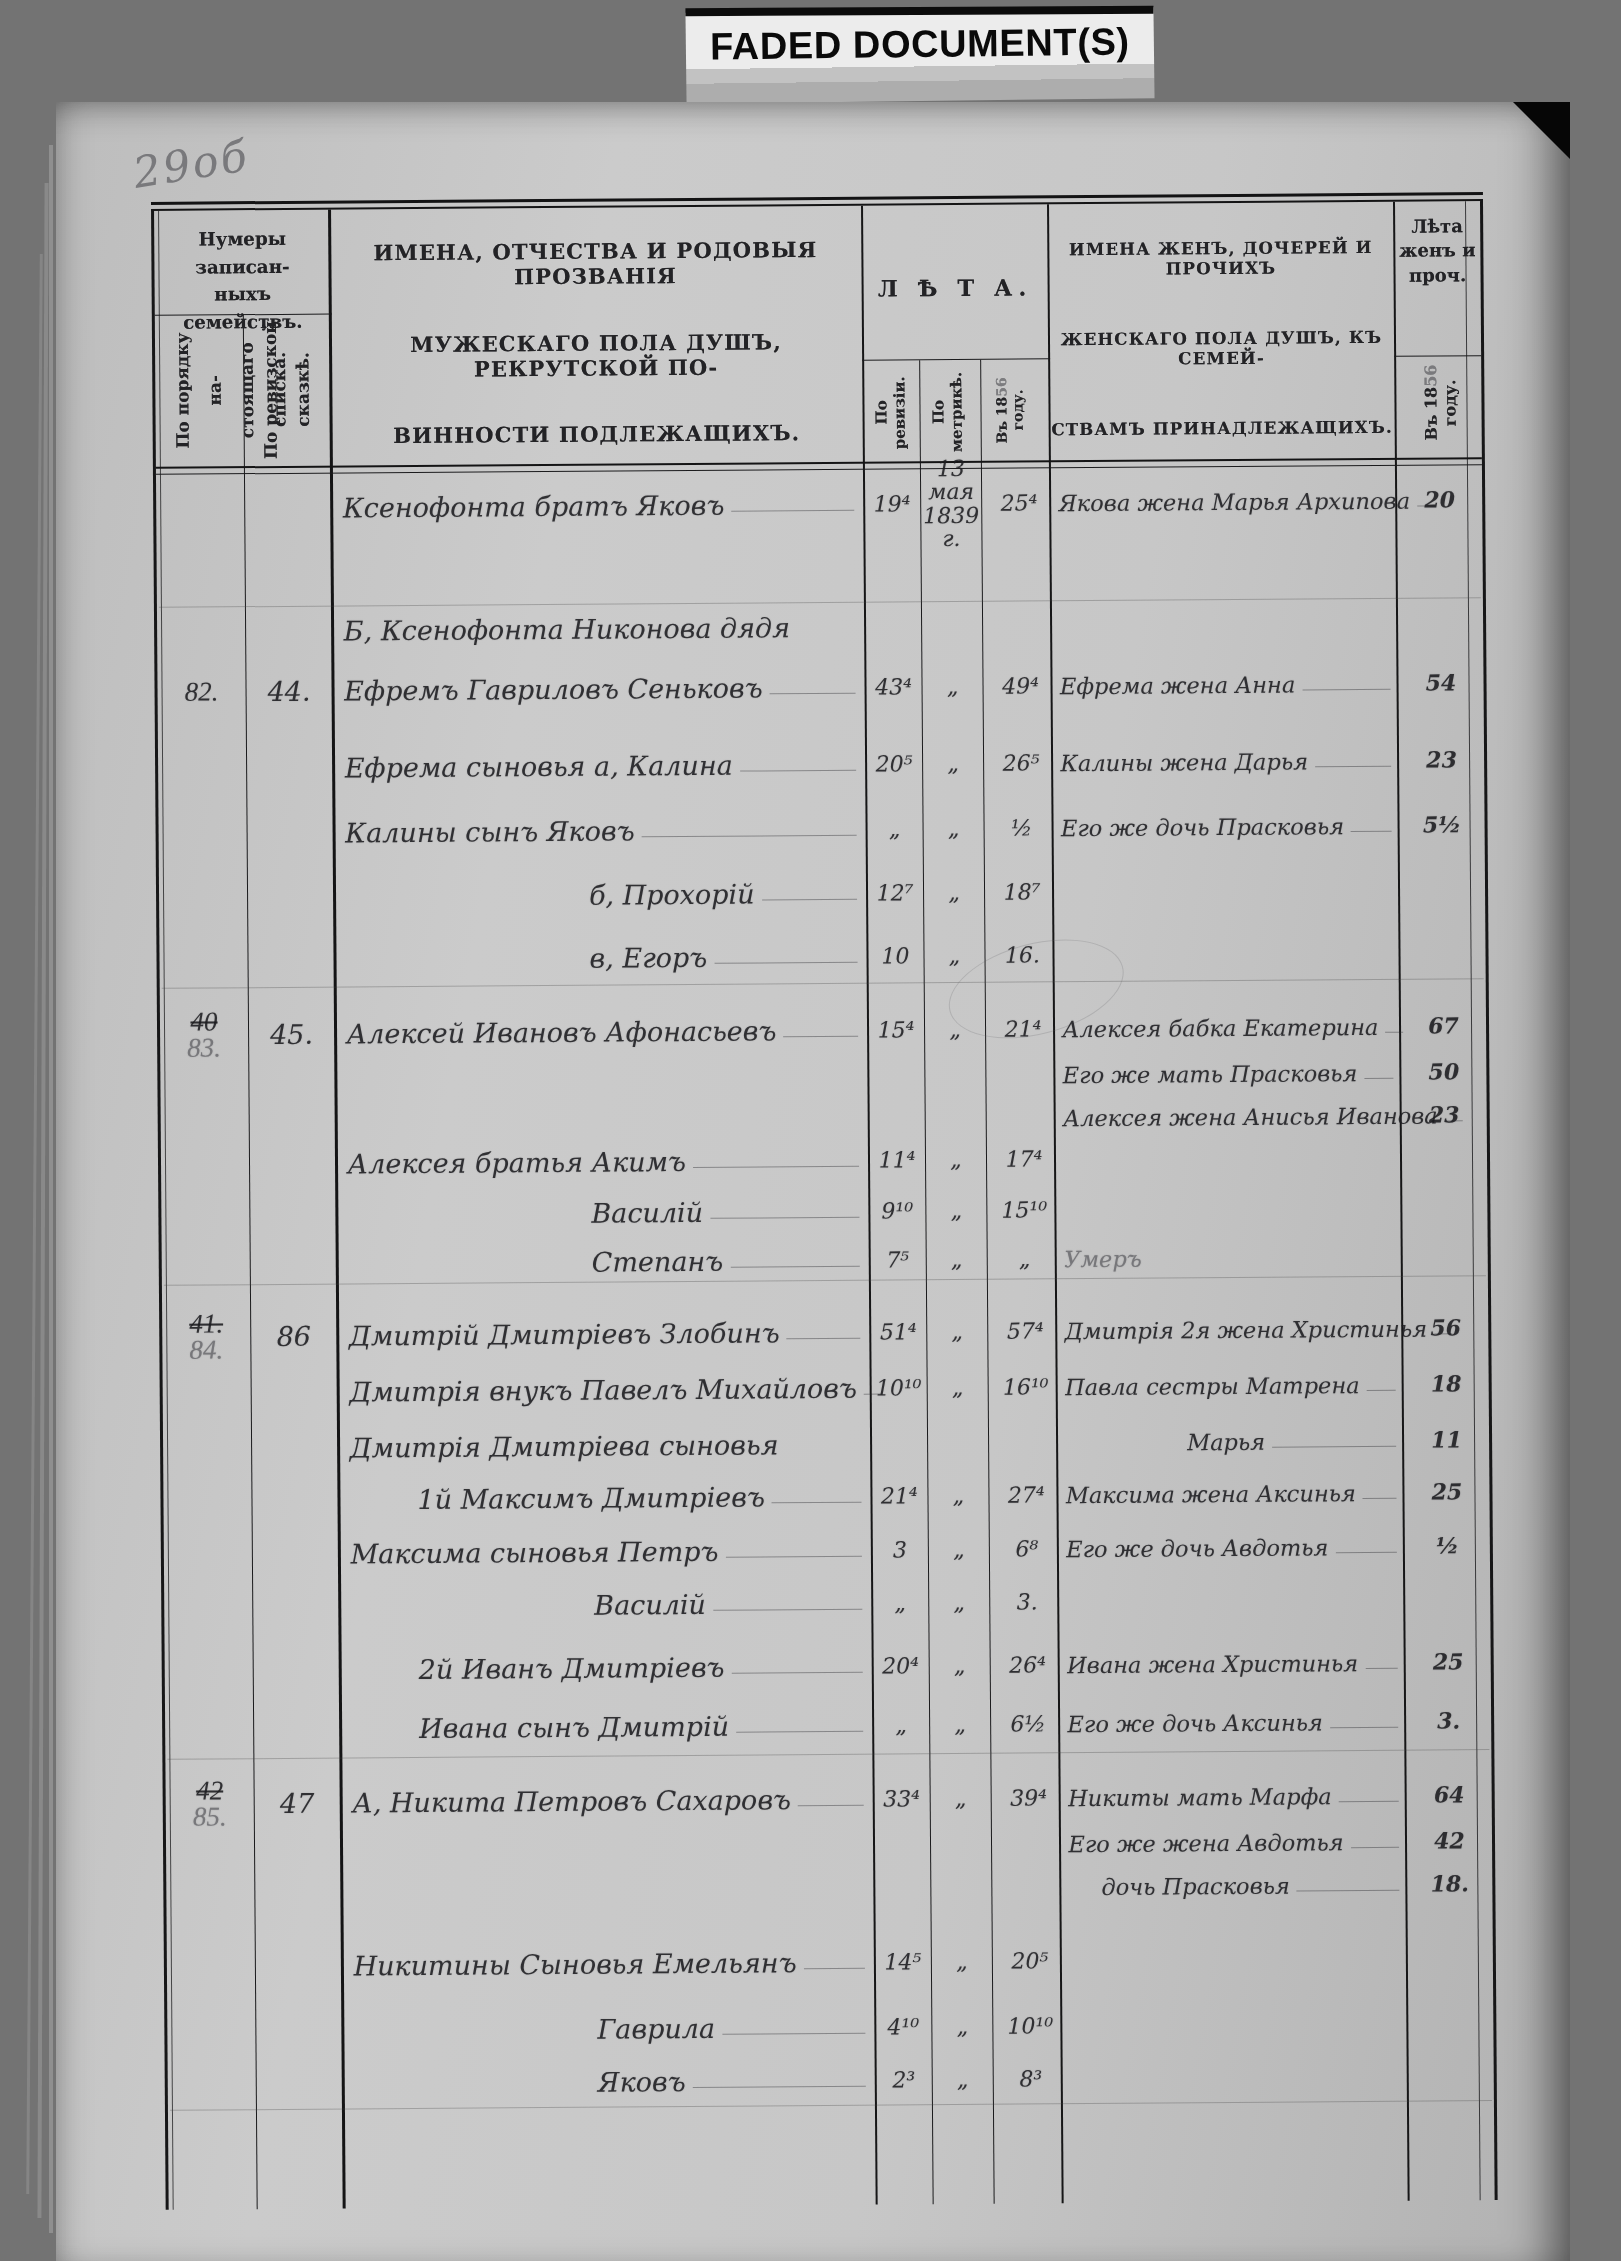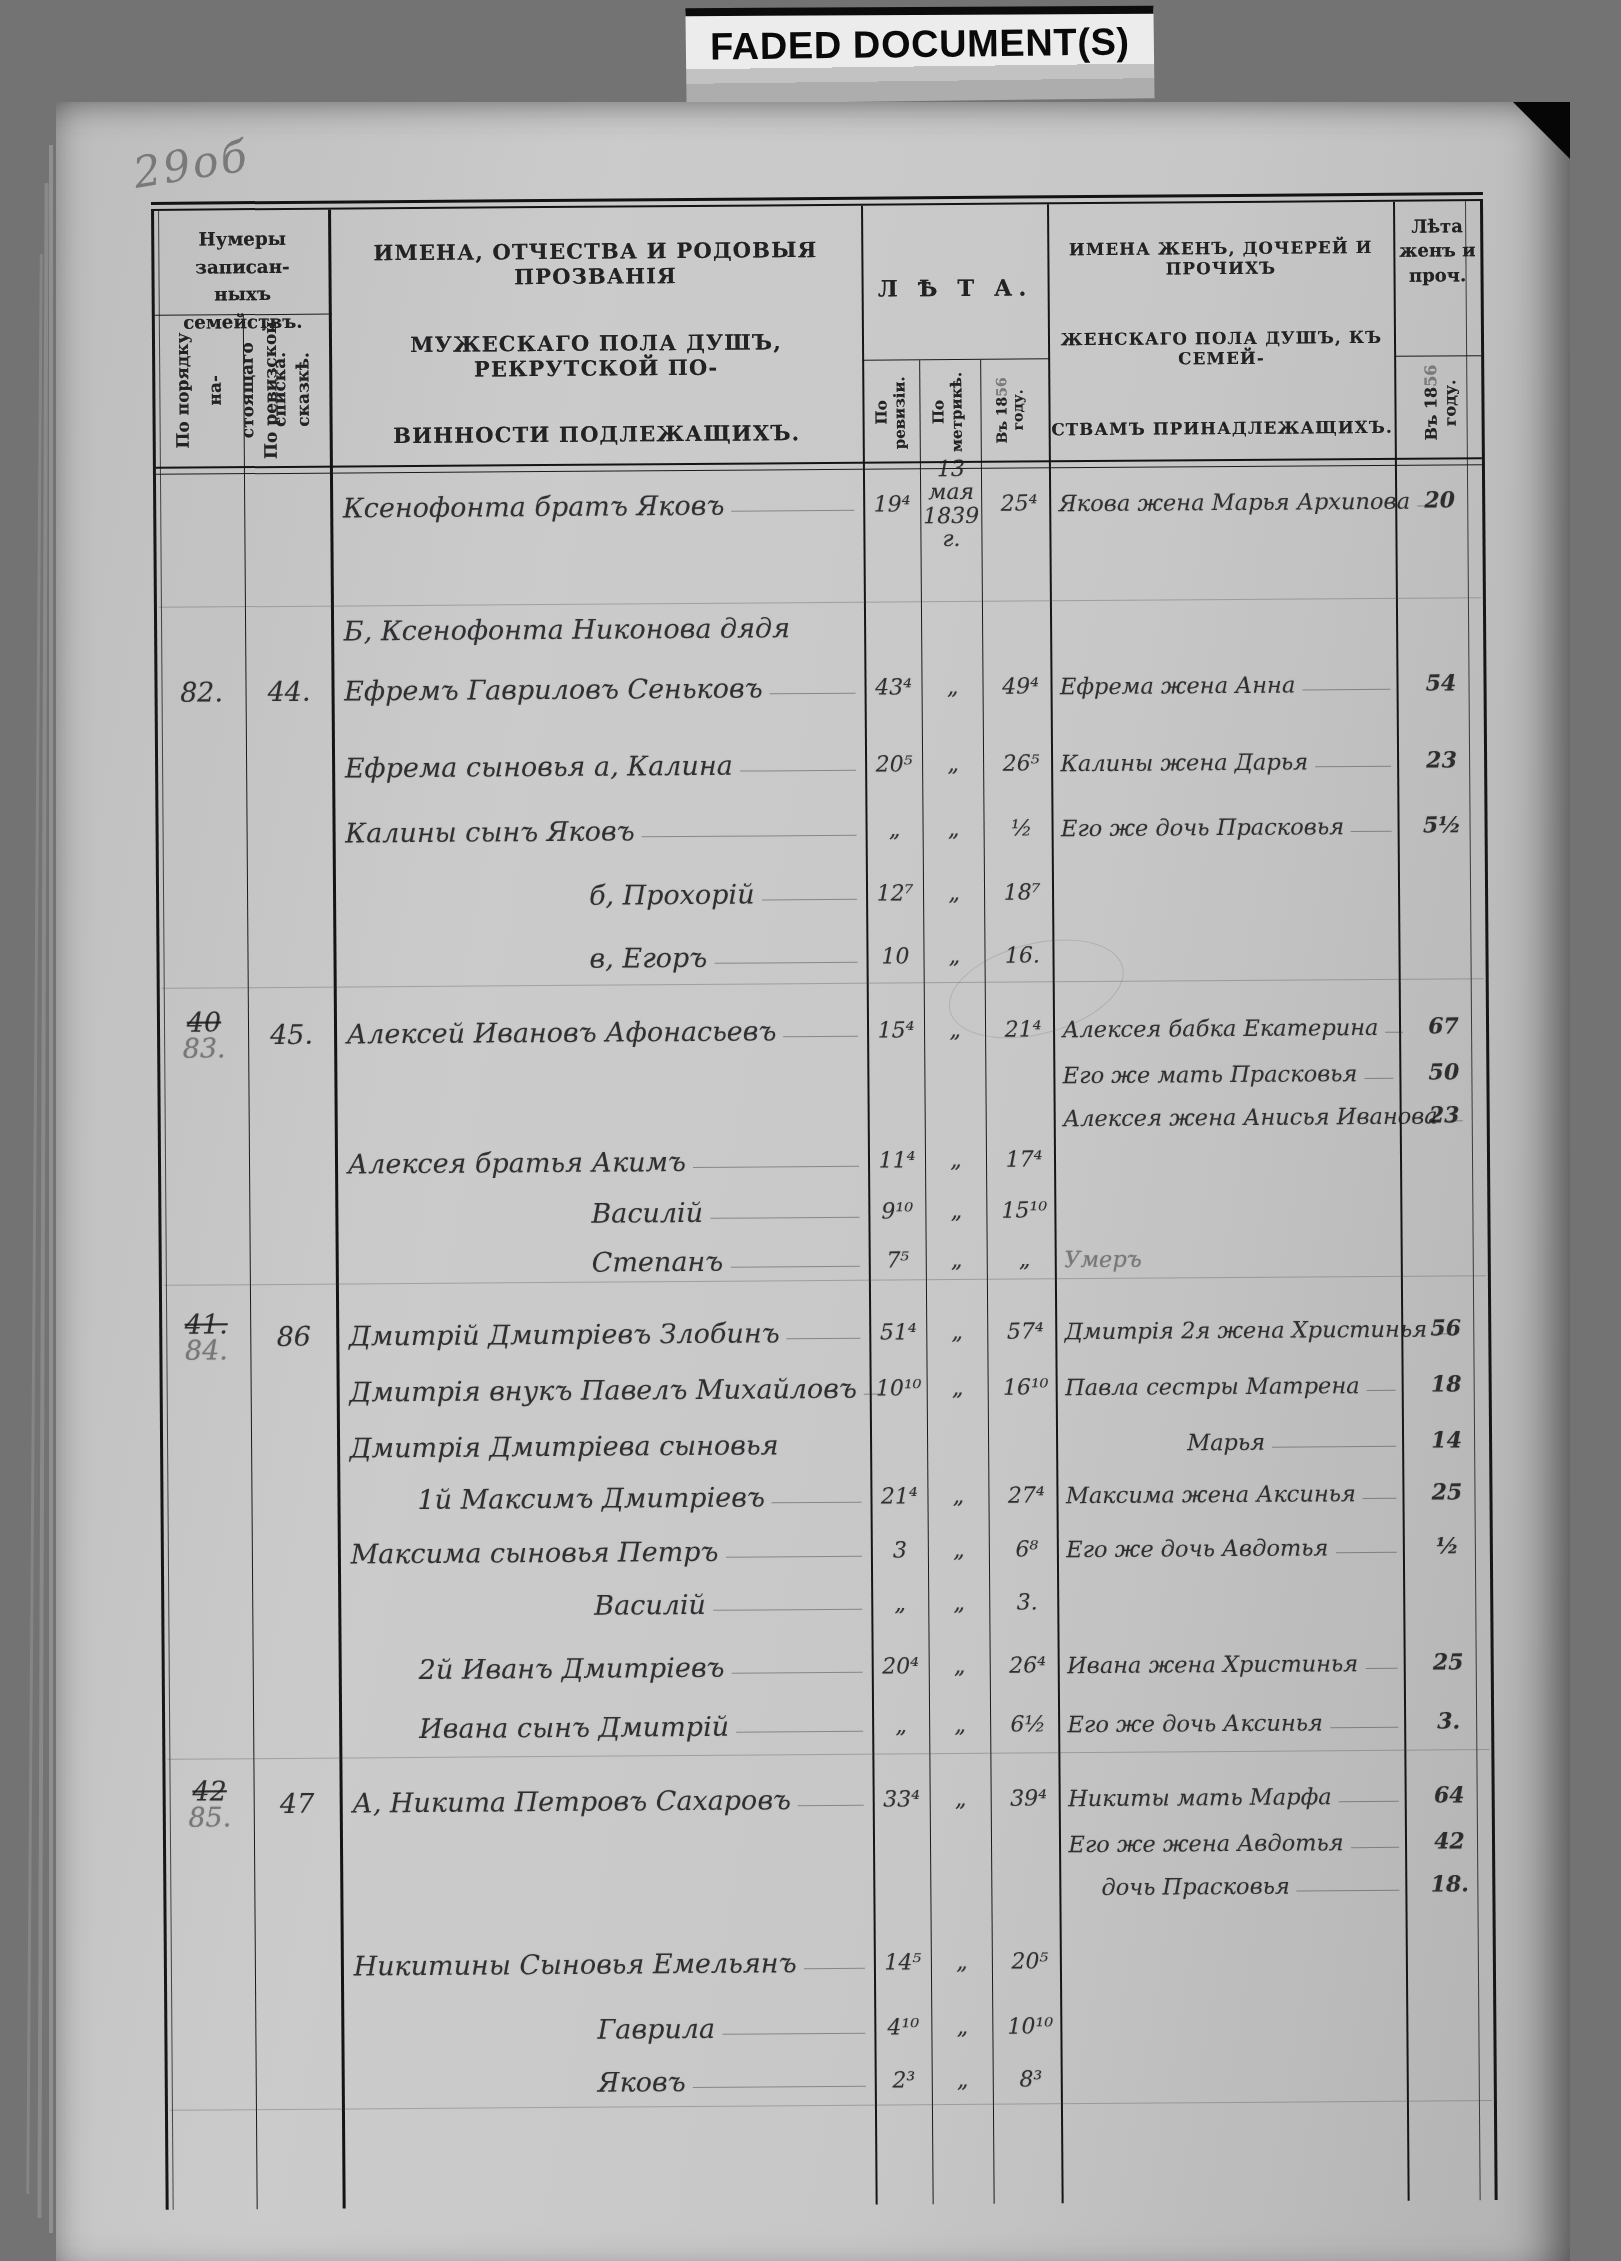--- a/index.html
+++ b/index.html
@@ -77,21 +77,21 @@
   .r-fyear{left:1266px;top:147px;height:109px;font-size:16px;}
 
   .pencil{color:rgba(110,110,114,.8) !important;}
   .pencil-lite{color:rgba(128,128,132,.65) !important;}
 
   
   .tbody{position:absolute;left:0;top:264px;right:0;bottom:0;}
   .row{position:absolute;left:0;width:100%;height:57px;}
   .c{position:absolute;height:100%;display:flex;align-items:center;box-sizing:border-box;}
   .hw{font-style:italic;color:rgba(28,28,32,.85);text-shadow:0 0 1.2px rgba(40,40,46,.3);white-space:nowrap;}
-  .c-n1{left:0;width:88px;justify-content:center;flex-direction:column;line-height:.95;}
+  .c-n1{left:0;width:88px;justify-content:center;flex-direction:column;line-height:.95;font-family:Liberation Serif, serif;}
   .c-n2{left:88px;width:87px;justify-content:center;}
   .num{font-size:27px;}
   .struck{text-decoration:line-through;text-align:center;}
   .c-male{left:182px;width:523px;padding-left:4.7px;}
   .c-male .hw{font-size:27px;}
   .idt1{padding-left:72px;} .idt2{padding-left:248px;}
   .c-rev{left:709px;width:54px;justify-content:center;}
   .c-metr{left:765px;width:60px;justify-content:center;text-align:center;}
   .c-year{left:826px;width:66px;justify-content:center;padding-left:8px;}
   .age{font-size:22px;line-height:1.05;white-space:normal;}
@@ -457,21 +457,21 @@
           </div>
           <div class="row" style="top: 946px;">
             <div class="c c-male">
               <span class="hw">Дмитрія Дмитріева сыновья</span>
             </div>
             <div class="c c-fem fidt2">
               <span class="hw">Марья</span>
               <span class="dash"></span>
             </div>
             <div class="c c-fage">
-              <span class="hw age">14</span>
+              <span class="hw age">11</span>
             </div>
           </div>
           <div class="row" style="top: 998px;">
             <div class="c c-male idt1">
               <span class="hw">1й Максимъ Дмитріевъ</span>
               <span class="dash"></span>
             </div>
             <div class="c c-rev">
               <span class="hw age">21⁴</span>
             </div>

